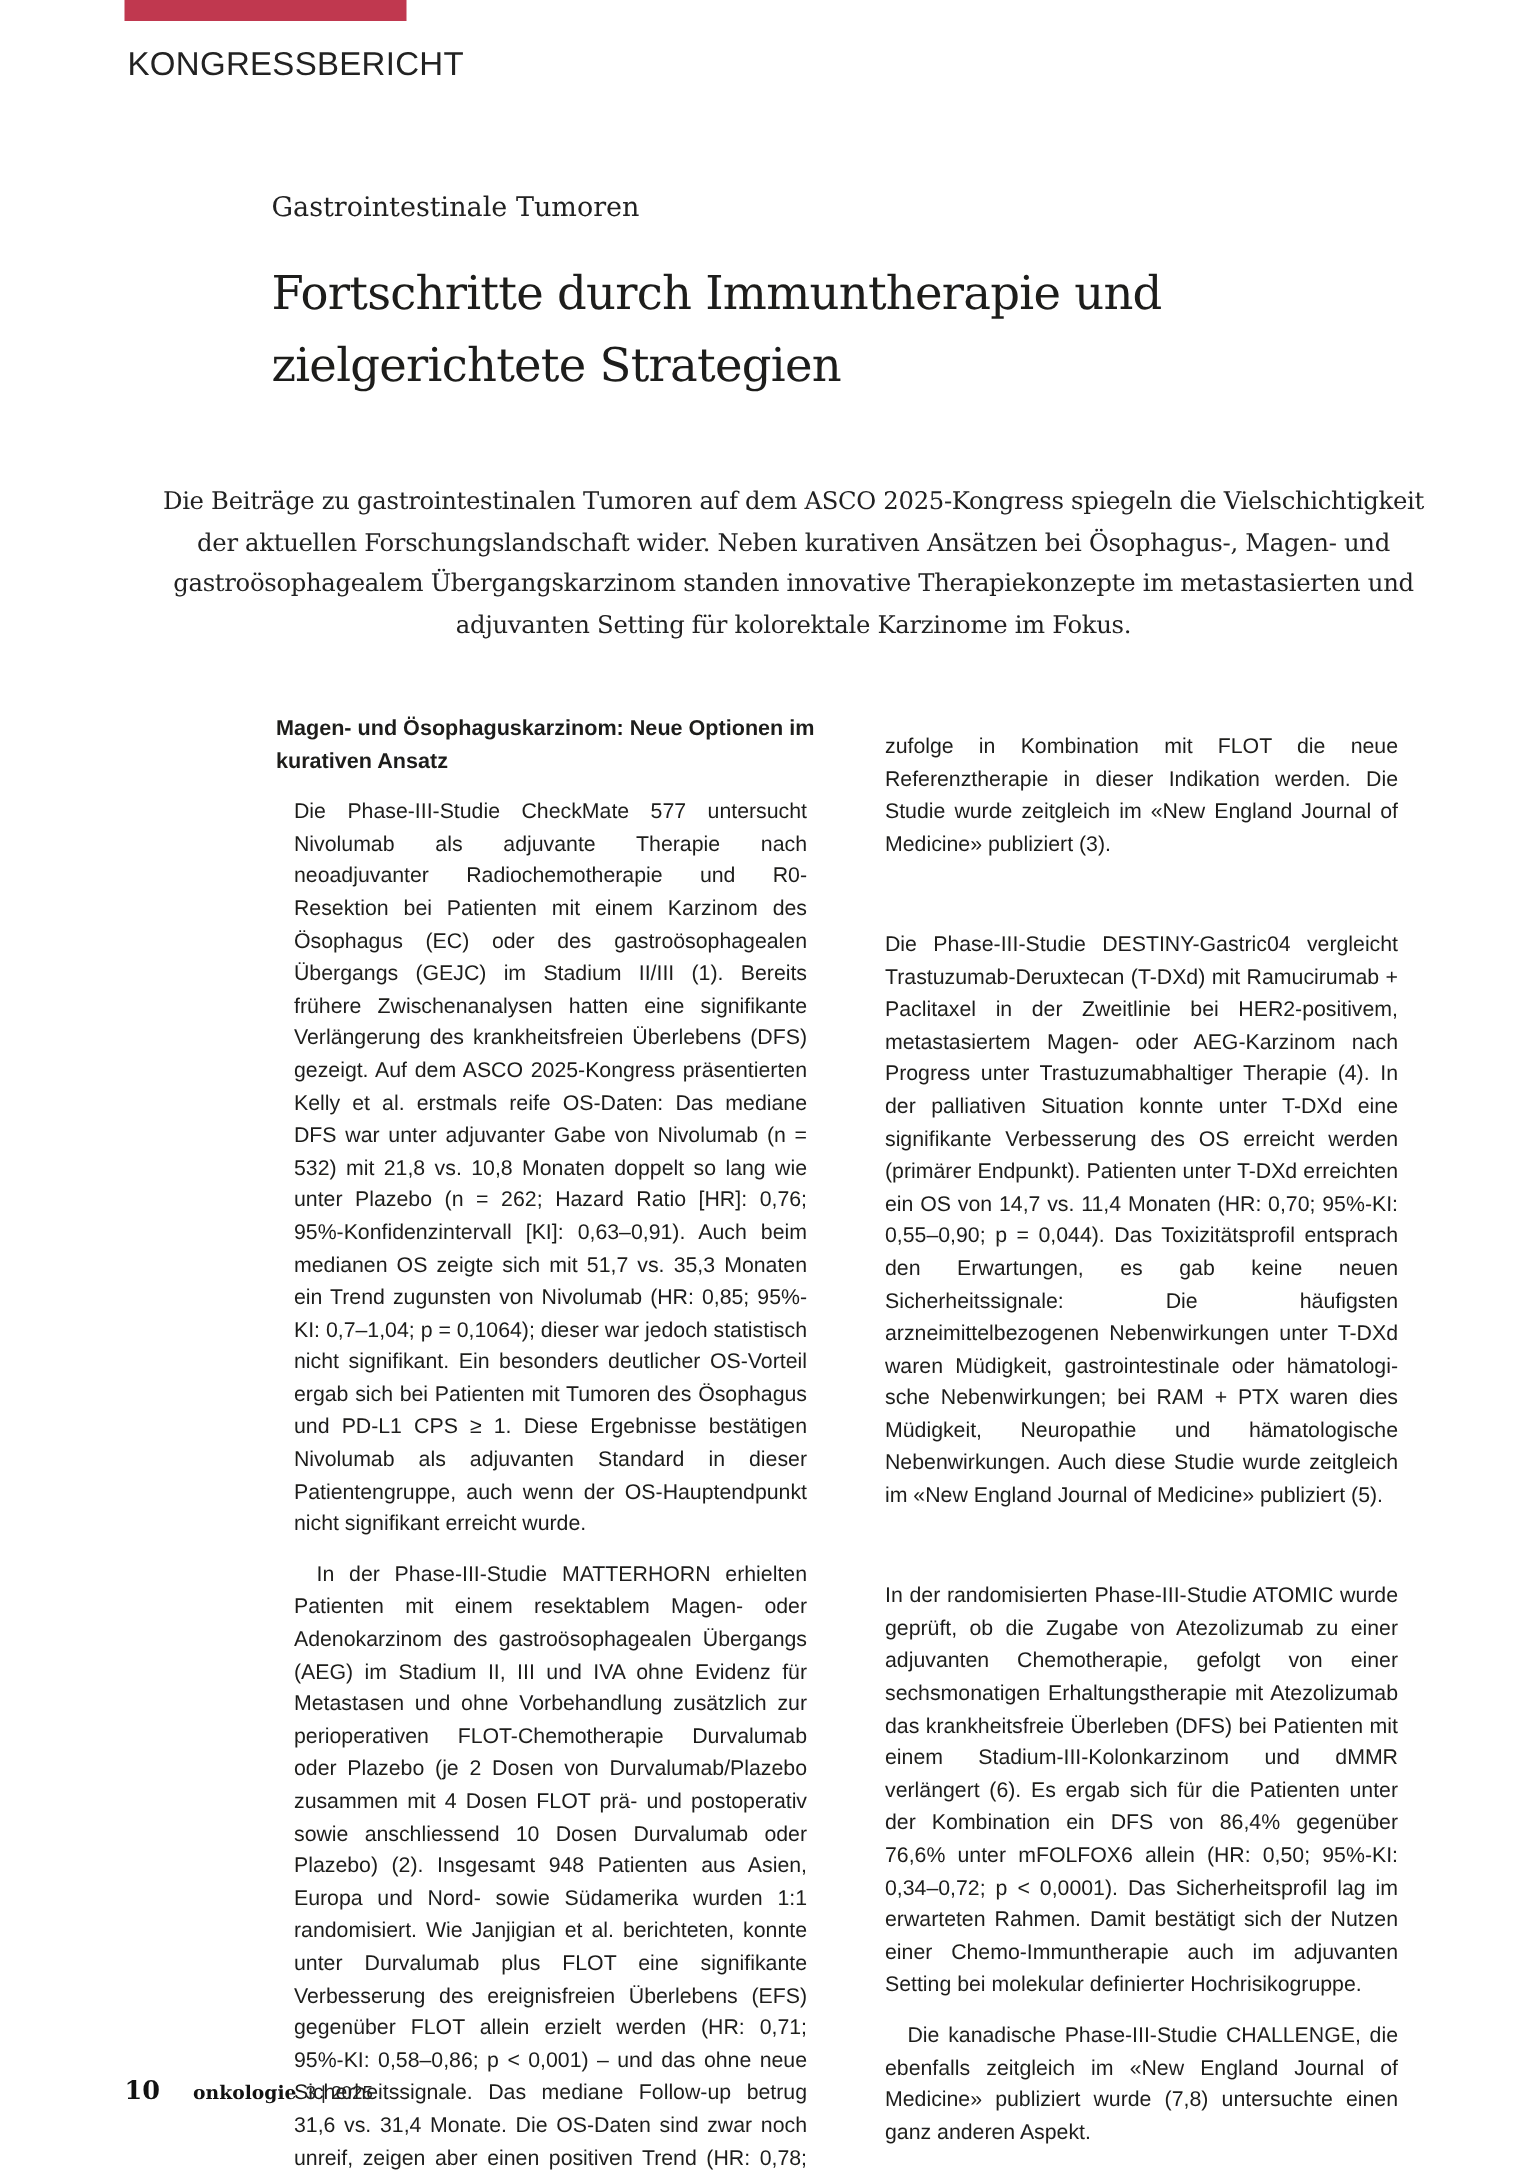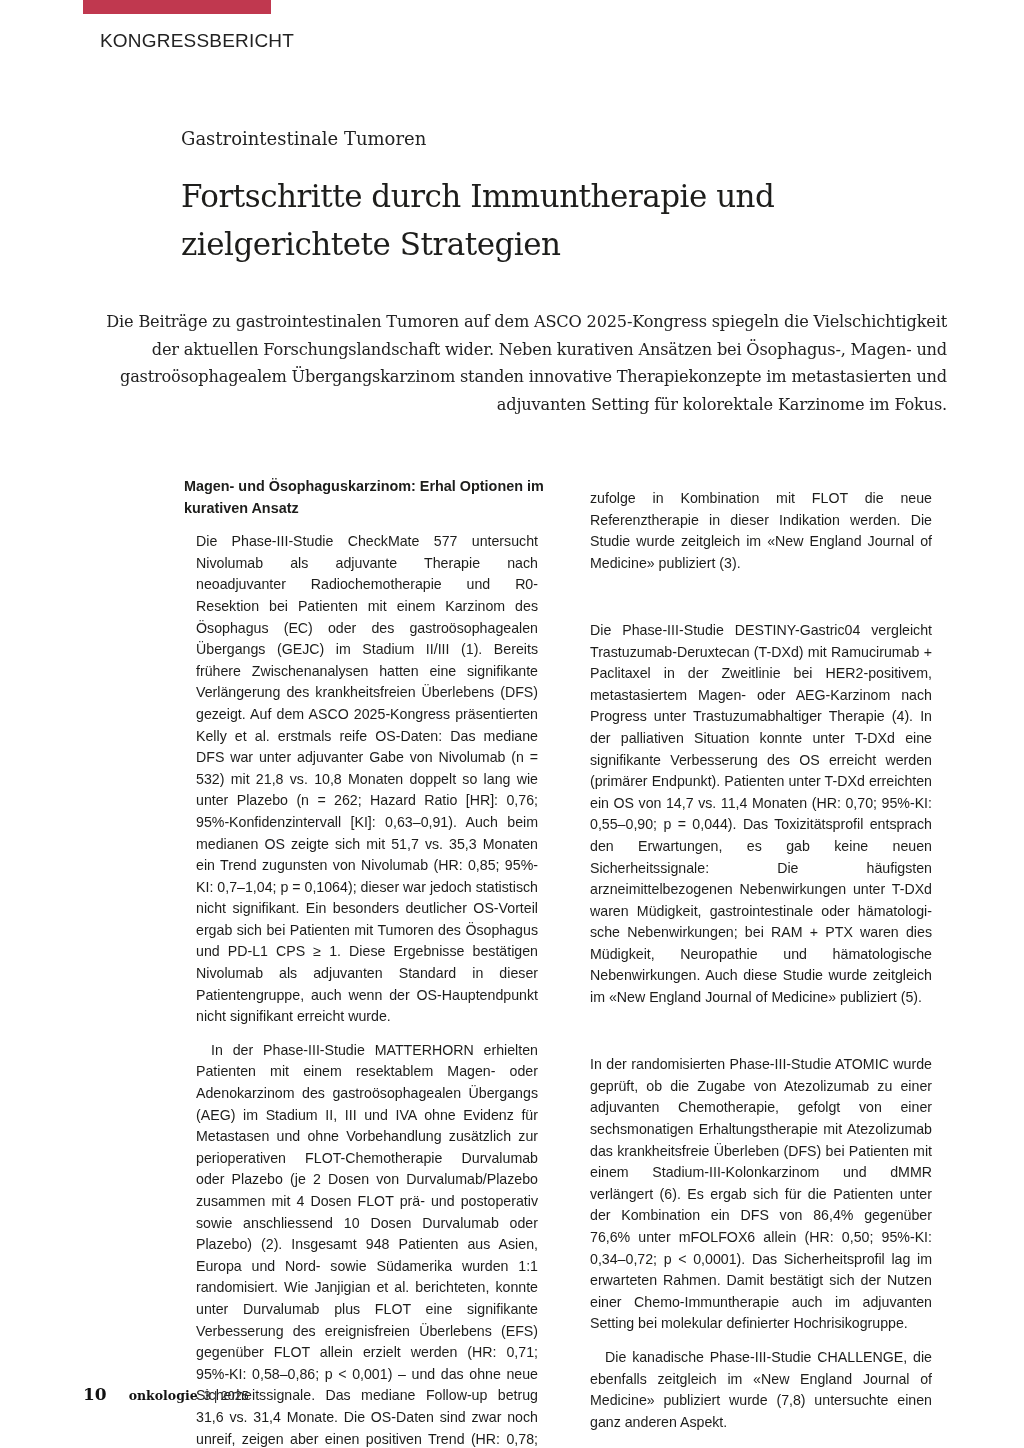--- a/index.html
+++ b/index.html
@@ -1,21 +1,21 @@
 <!DOCTYPE html>
 <html><head>
   <meta charset="utf-8">
   <style>
     html, body { margin: 0; padding: 0; background: #ffffff; }
     body { width: 1024px; height: 1448px; position: relative; overflow: hidden; color: #1d1d1b; }
     .accent-bar { position: absolute; left: 83px; top: 0; width: 188px; height: 14px; background: #c0384f; }
-    .section-label { position: absolute; left: 100px; top: 30px; font-family: "Liberation Sans", sans-serif; font-size: 19px; letter-spacing: 0.2px; color: #222; }
+    .section-label { position: absolute; left: 85px; top: 30px; font-family: "Liberation Sans", sans-serif; font-size: 22px; letter-spacing: 0.2px; color: #222; }
     .kicker { position: absolute; left: 181px; top: 128px; font-family: "DejaVu Serif", serif; font-size: 18px; color: #222; }
     .title { position: absolute; left: 181px; top: 172px; width: 760px; margin: 0; font-family: "DejaVu Serif", serif; font-weight: normal; font-size: 31px; line-height: 48px; color: #1d1d1b; letter-spacing: -0.5px; }
-    .lead { position: absolute; left: 83px; top: 304px; width: 860px; margin: 4px; font-family: "DejaVu Serif", serif; font-size: 16.2px; line-height: 27.6px; color: #222; text-align: right; letter-spacing: -0.2px; }
+    .lead { position: absolute; left: 83px; top: 304px; width: 860px; margin: 16px; font-family: "DejaVu Serif", serif; font-size: 16.2px; line-height: 27.6px; color: #222; text-align: center; letter-spacing: -0.2px; }
     .col { position: absolute; top: 476px; width: 366px; font-family: "Liberation Sans", sans-serif; font-size: 14.2px; line-height: 21.6px; color: #1d1d1b; text-align: justify; hyphens: manual; }
     .col-left { left: 184px; }
     .col-right { left: 578px; }
     .col h3 { margin: 0; font-size: 14.4px; line-height: 21.6px; font-weight: bold; text-align: left; }
     .col p { margin: 12px; }
     .col p.indent { text-indent: 15px; }
     .col .gap { height: 21.6px; }
     .footer { position: absolute; left: 83px; top: 1384px; font-family: "DejaVu Serif", serif; display: flex; align-items: baseline; }
     .page-num { font-weight: bold; font-size: 17px; margin-right: 22px; color: #111; }
     .journal { font-weight: bold; font-size: 12.5px; margin-right: 6px; color: #111; }
@@ -25,21 +25,21 @@
 <body>
 
 <div class="accent-bar"></div>
 <div class="section-label">KONGRESSBERICHT</div>
 
 <div class="kicker">Gastrointestinale Tumoren</div>
 <h1 class="title">Fortschritte durch Immuntherapie und zielgerichtete Strategien</h1>
 <p class="lead">Die Beiträge zu gastrointestinalen Tumoren auf dem ASCO 2025-Kongress spiegeln die Vielschichtigkeit der aktuellen Forschungslandschaft wider. Neben kurativen Ansätzen bei Ösophagus-, Magen- und gastroösophagealem Übergangskarzinom standen innovative Therapiekonzepte im metastasierten und adjuvanten Setting für kolorektale Karzinome im Fokus.</p>
 
 <div class="col col-left">
-  <h3>Magen- und Ösophaguskarzinom: Erhal Optionen im kurativen Ansatz</h3>
+  <h3>Magen- und Ösophaguskarzinom: Neue Optionen im kurativen Ansatz</h3>
   <p>Die Phase-III-Studie CheckMate 577 untersucht Nivolumab als adjuvante Therapie nach neoadjuvanter Radiochemo­therapie und R0-Resektion bei Patienten mit einem Karzi­nom des Ösophagus (EC) oder des gastroösophagealen Übergangs (GEJC) im Stadium II/III (1). Bereits frühere Zwischenanalysen hatten eine signifikante Verlängerung des krankheitsfreien Überlebens (DFS) gezeigt. Auf dem ASCO 2025-Kongress präsentierten Kelly et al. erstmals reife OS-Daten: Das mediane DFS war unter adjuvanter Gabe von Nivolumab (n = 532) mit 21,8 vs. 10,8 Monaten doppelt so lang wie unter Plazebo (n = 262; Hazard Ratio [HR]: 0,76; 95%-Konfidenzintervall [KI]: 0,63–0,91). Auch beim me­dianen OS zeigte sich mit 51,7 vs. 35,3 Monaten ein Trend zugunsten von Nivolumab (HR: 0,85; 95%-KI: 0,7–1,04; p = 0,1064); dieser war jedoch statistisch nicht signifikant. Ein besonders deutlicher OS-Vorteil ergab sich bei Patien­ten mit Tumoren des Ösophagus und PD-L1 CPS ≥ 1. Diese Ergebnisse bestätigen Nivolumab als adjuvanten Standard in dieser Patientengruppe, auch wenn der OS-Hauptend­punkt nicht signifikant erreicht wurde.</p>
   <p class="indent" id="split-para">In der Phase-III-Studie MATTERHORN erhielten Patien­ten mit einem resektablem Magen- oder Adenokarzinom des gastroösophagealen Übergangs (AEG) im Stadium II, III und IVA ohne Evidenz für Metastasen und ohne Vor­behandlung zusätzlich zur perioperativen FLOT-Chemo­therapie Durvalumab oder Plazebo (je 2 Dosen von Durva­lumab/Plazebo zusammen mit 4 Dosen FLOT prä- und postoperativ sowie anschliessend 10 Dosen Durvalumab oder Plazebo) (2). Insgesamt 948 Patienten aus Asien, Europa und Nord- sowie Südamerika wurden 1:1 randomisiert. Wie Janjigian et al. berichteten, konnte unter Durvalumab plus FLOT eine signifikante Verbesserung des ereignisfreien Überlebens (EFS) gegenüber FLOT allein erzielt werden (HR: 0,71; 95%-KI: 0,58–0,86; p &lt; 0,001) – und das ohne neue Sicherheitssignale. Das mediane Follow-up betrug 31,6 vs. 31,4 Monate. Die OS-Daten sind zwar noch unreif, zeigen aber einen positiven Trend (HR: 0,78; 95%-KI: 0,62–0,97; p = 0,025). Durvalumab könnte den Autoren</p>
 </div>
 
 <div class="col col-right">
   <p id="split-para-cont">zufolge in Kombination mit FLOT die neue Referenztherapie in dieser Indikation werden. Die Studie wurde zeitgleich im «New England Journal of Medicine» publiziert (3).</p>
   <div class="gap"></div>
   <p>Die Phase-III-Studie DESTINY-Gastric04 vergleicht Trastu­zumab-Deruxtecan (T-DXd) mit Ramucirumab + Paclitaxel in der Zweitlinie bei HER2-positivem, metastasiertem Ma­gen- oder AEG-Karzinom nach Progress unter Trastuzumab­haltiger Therapie (4). In der palliativen Situation konnte unter T-DXd eine signifikante Verbesserung des OS erreicht werden (primärer Endpunkt). Patienten unter T-DXd erreich­ten ein OS von 14,7 vs. 11,4 Monaten (HR: 0,70; 95%-KI: 0,55–0,90; p = 0,044). Das Toxizitätsprofil entsprach den Erwartungen, es gab keine neuen Sicherheitssignale: Die häufigsten arzneimittelbezogenen Nebenwirkungen unter T-DXd waren Müdigkeit, gastrointestinale oder hämatologi­sche Nebenwirkungen; bei RAM + PTX waren dies Müdig­keit, Neuropathie und hämatologische Nebenwirkungen. Auch diese Studie wurde zeitgleich im «New England Jour­nal of Medicine» publiziert (5).</p>
   <div class="gap"></div>
   <p>In der randomisierten Phase-III-Studie ATOMIC wurde ge­prüft, ob die Zugabe von Atezolizumab zu einer adjuvanten Chemotherapie, gefolgt von einer sechsmonatigen Erhal­tungstherapie mit Atezolizumab das krankheitsfreie Über­leben (DFS) bei Patienten mit einem Stadium-III-Kolonkar­zinom und dMMR verlängert (6). Es ergab sich für die Patienten unter der Kombination ein DFS von 86,4% gegenüber 76,6% unter mFOLFOX6 allein (HR: 0,50; 95%-KI: 0,34–0,72; p &lt; 0,0001). Das Sicherheitsprofil lag im erwarteten Rahmen. Damit bestätigt sich der Nutzen einer Chemo-Immunthera­pie auch im adjuvanten Setting bei molekular definierter Hochrisikogruppe.</p>

